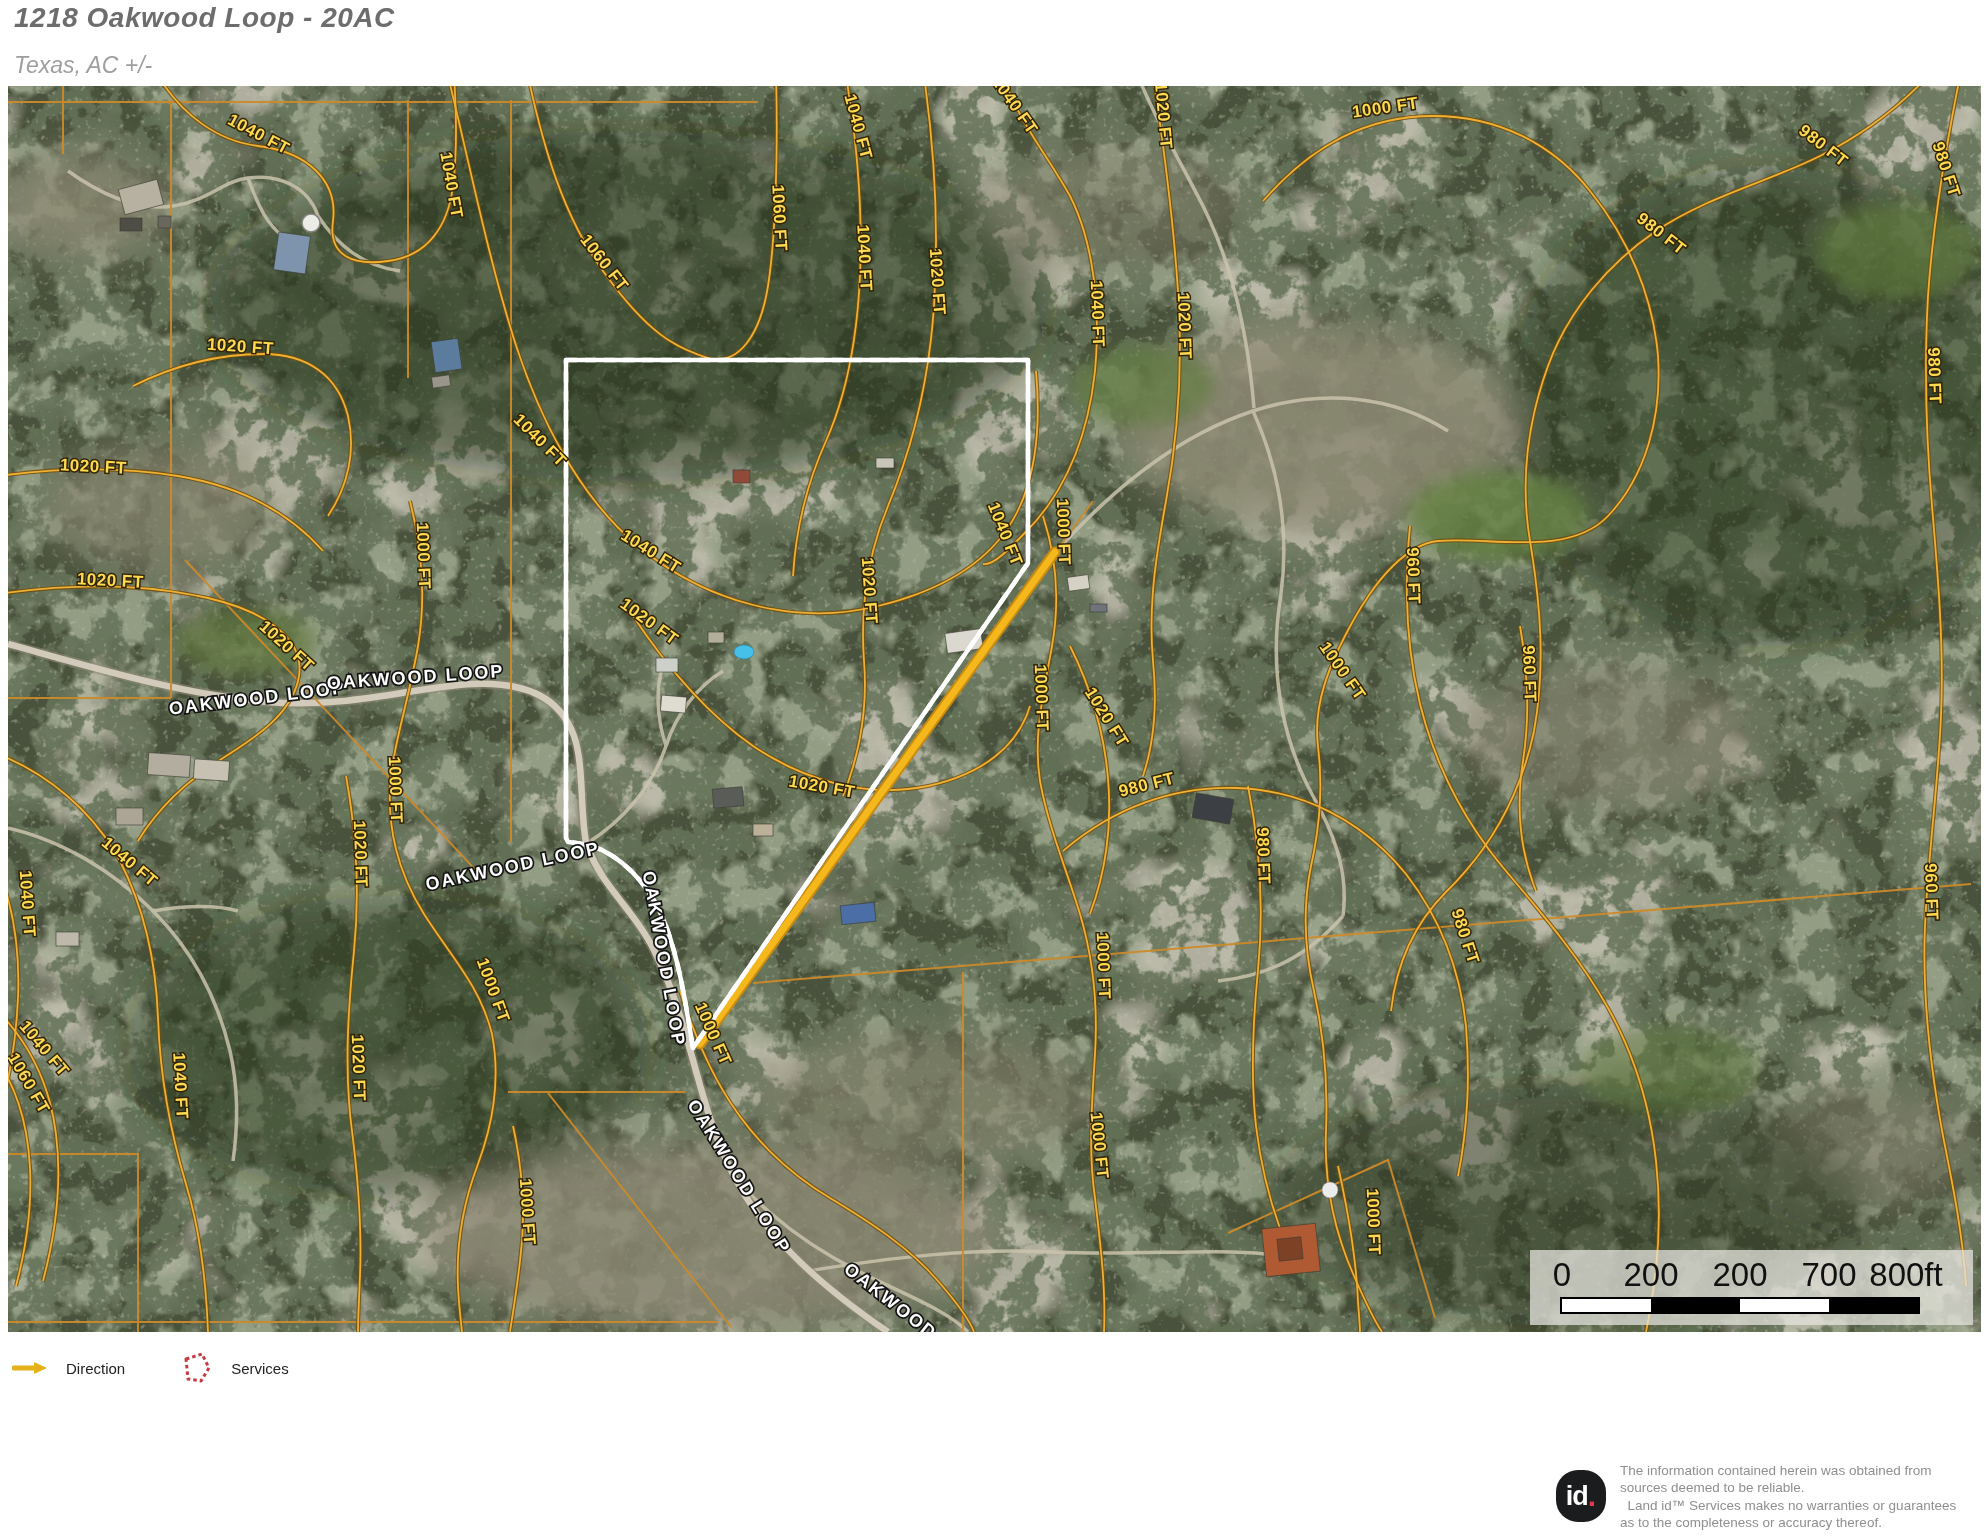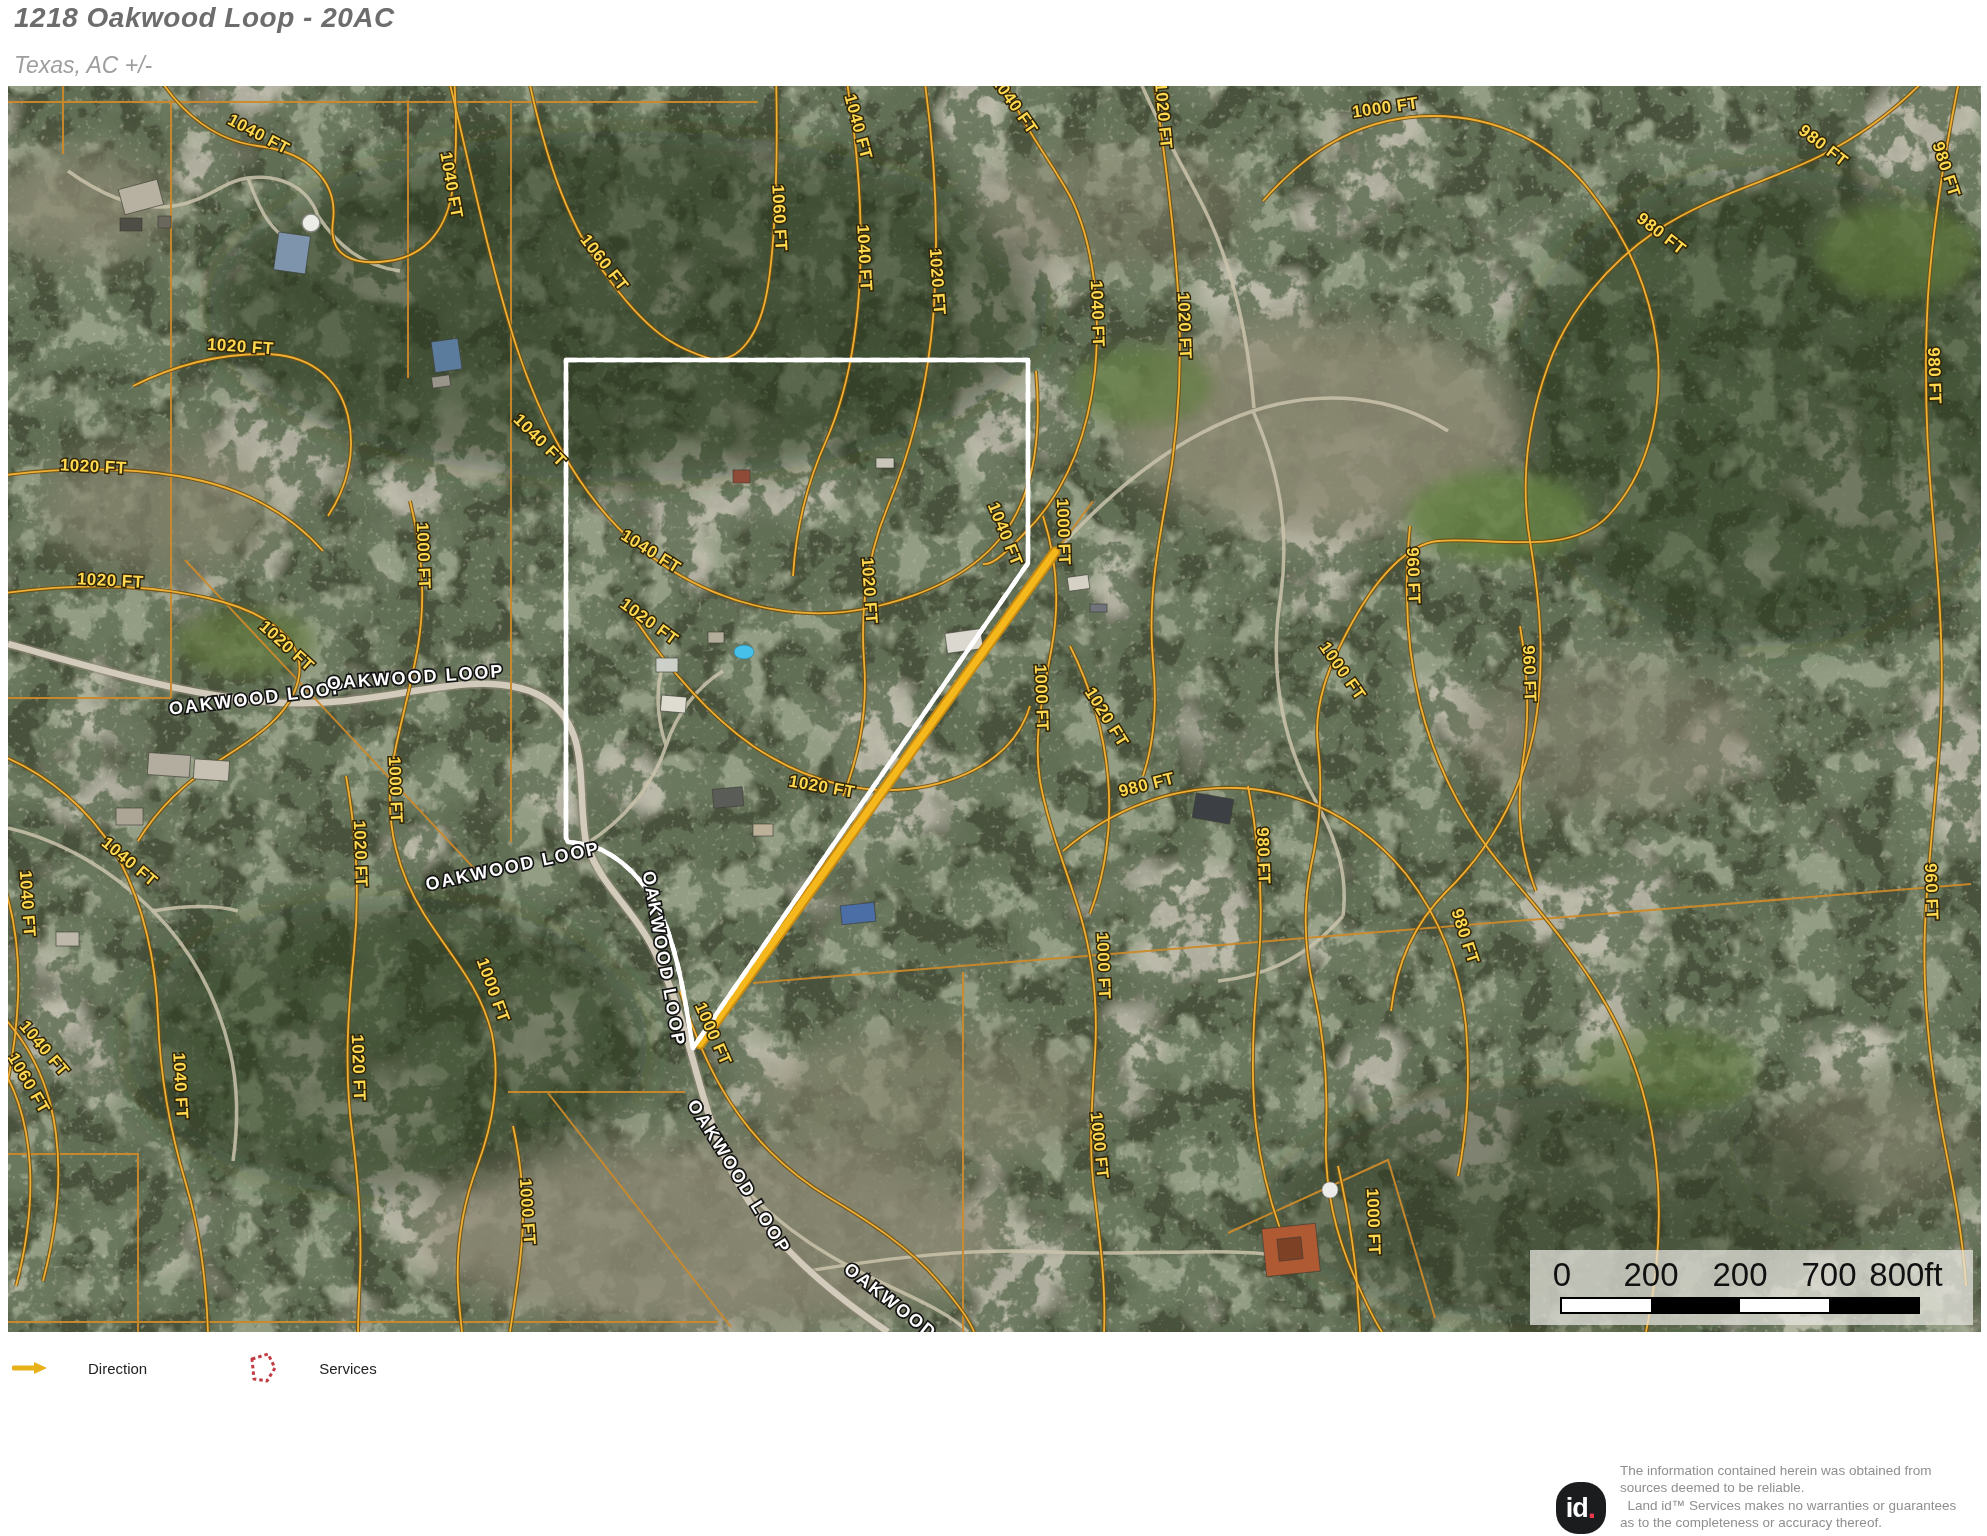--- a/index.html
+++ b/index.html
@@ -23,29 +23,29 @@
   .scalebar{position:absolute;left:1540px;top:1250px;width:443px;height:75px;
     background:rgba(231,229,223,.74);}
   .scalebar .lbl{position:absolute;top:6px;transform:translateX(-50%);
     font-size:33px;color:#111;white-space:nowrap;}
   .scalebar .bar{position:absolute;left:30px;top:47px;width:356px;height:13px;
     border:2px solid #000;display:flex;}
   .scalebar .seg{flex:1;}
   .seg.w{background:#fff;} .seg.b{background:#000;}
 
   
-  .legend{position:absolute;left:12px;top:1348px;height:40px;display:flex;align-items:center;gap:22px;}
+  .legend{position:absolute;left:12px;top:1348px;height:40px;display:flex;align-items:center;}
   .legend .txt{font-size:15px;color:#222;margin-left:18px;}
   .legend .ic{display:flex;align-items:center;}
   .legend .gap{width:56px;}
 
   
   .foot{position:absolute;left:1556px;top:1462px;display:flex;}
   .idlogo{width:50px;height:52px;background:#1b1c1e;border-radius:22px;flex:none;
-    display:flex;align-items:center;justify-content:center;margin-top:20px;}
+    display:flex;align-items:center;justify-content:center;margin-top:8px;}
   .idlogo .t{color:#fff;font-weight:bold;font-size:27px;letter-spacing:-1px;}
   .idlogo .d{color:#e8374a;font-weight:bold;font-size:30px;}
   .disc{margin-left:14px;width:380px;font-size:13.5px;line-height:1.28;color:#8f8f8f;}
 </style>
 </head>
 <body>
 
 <div class="hdr">
   <div class="title">1218 Oakwood Loop - 20AC</div>
   <div class="subtitle">Texas,  AC +/-</div>

